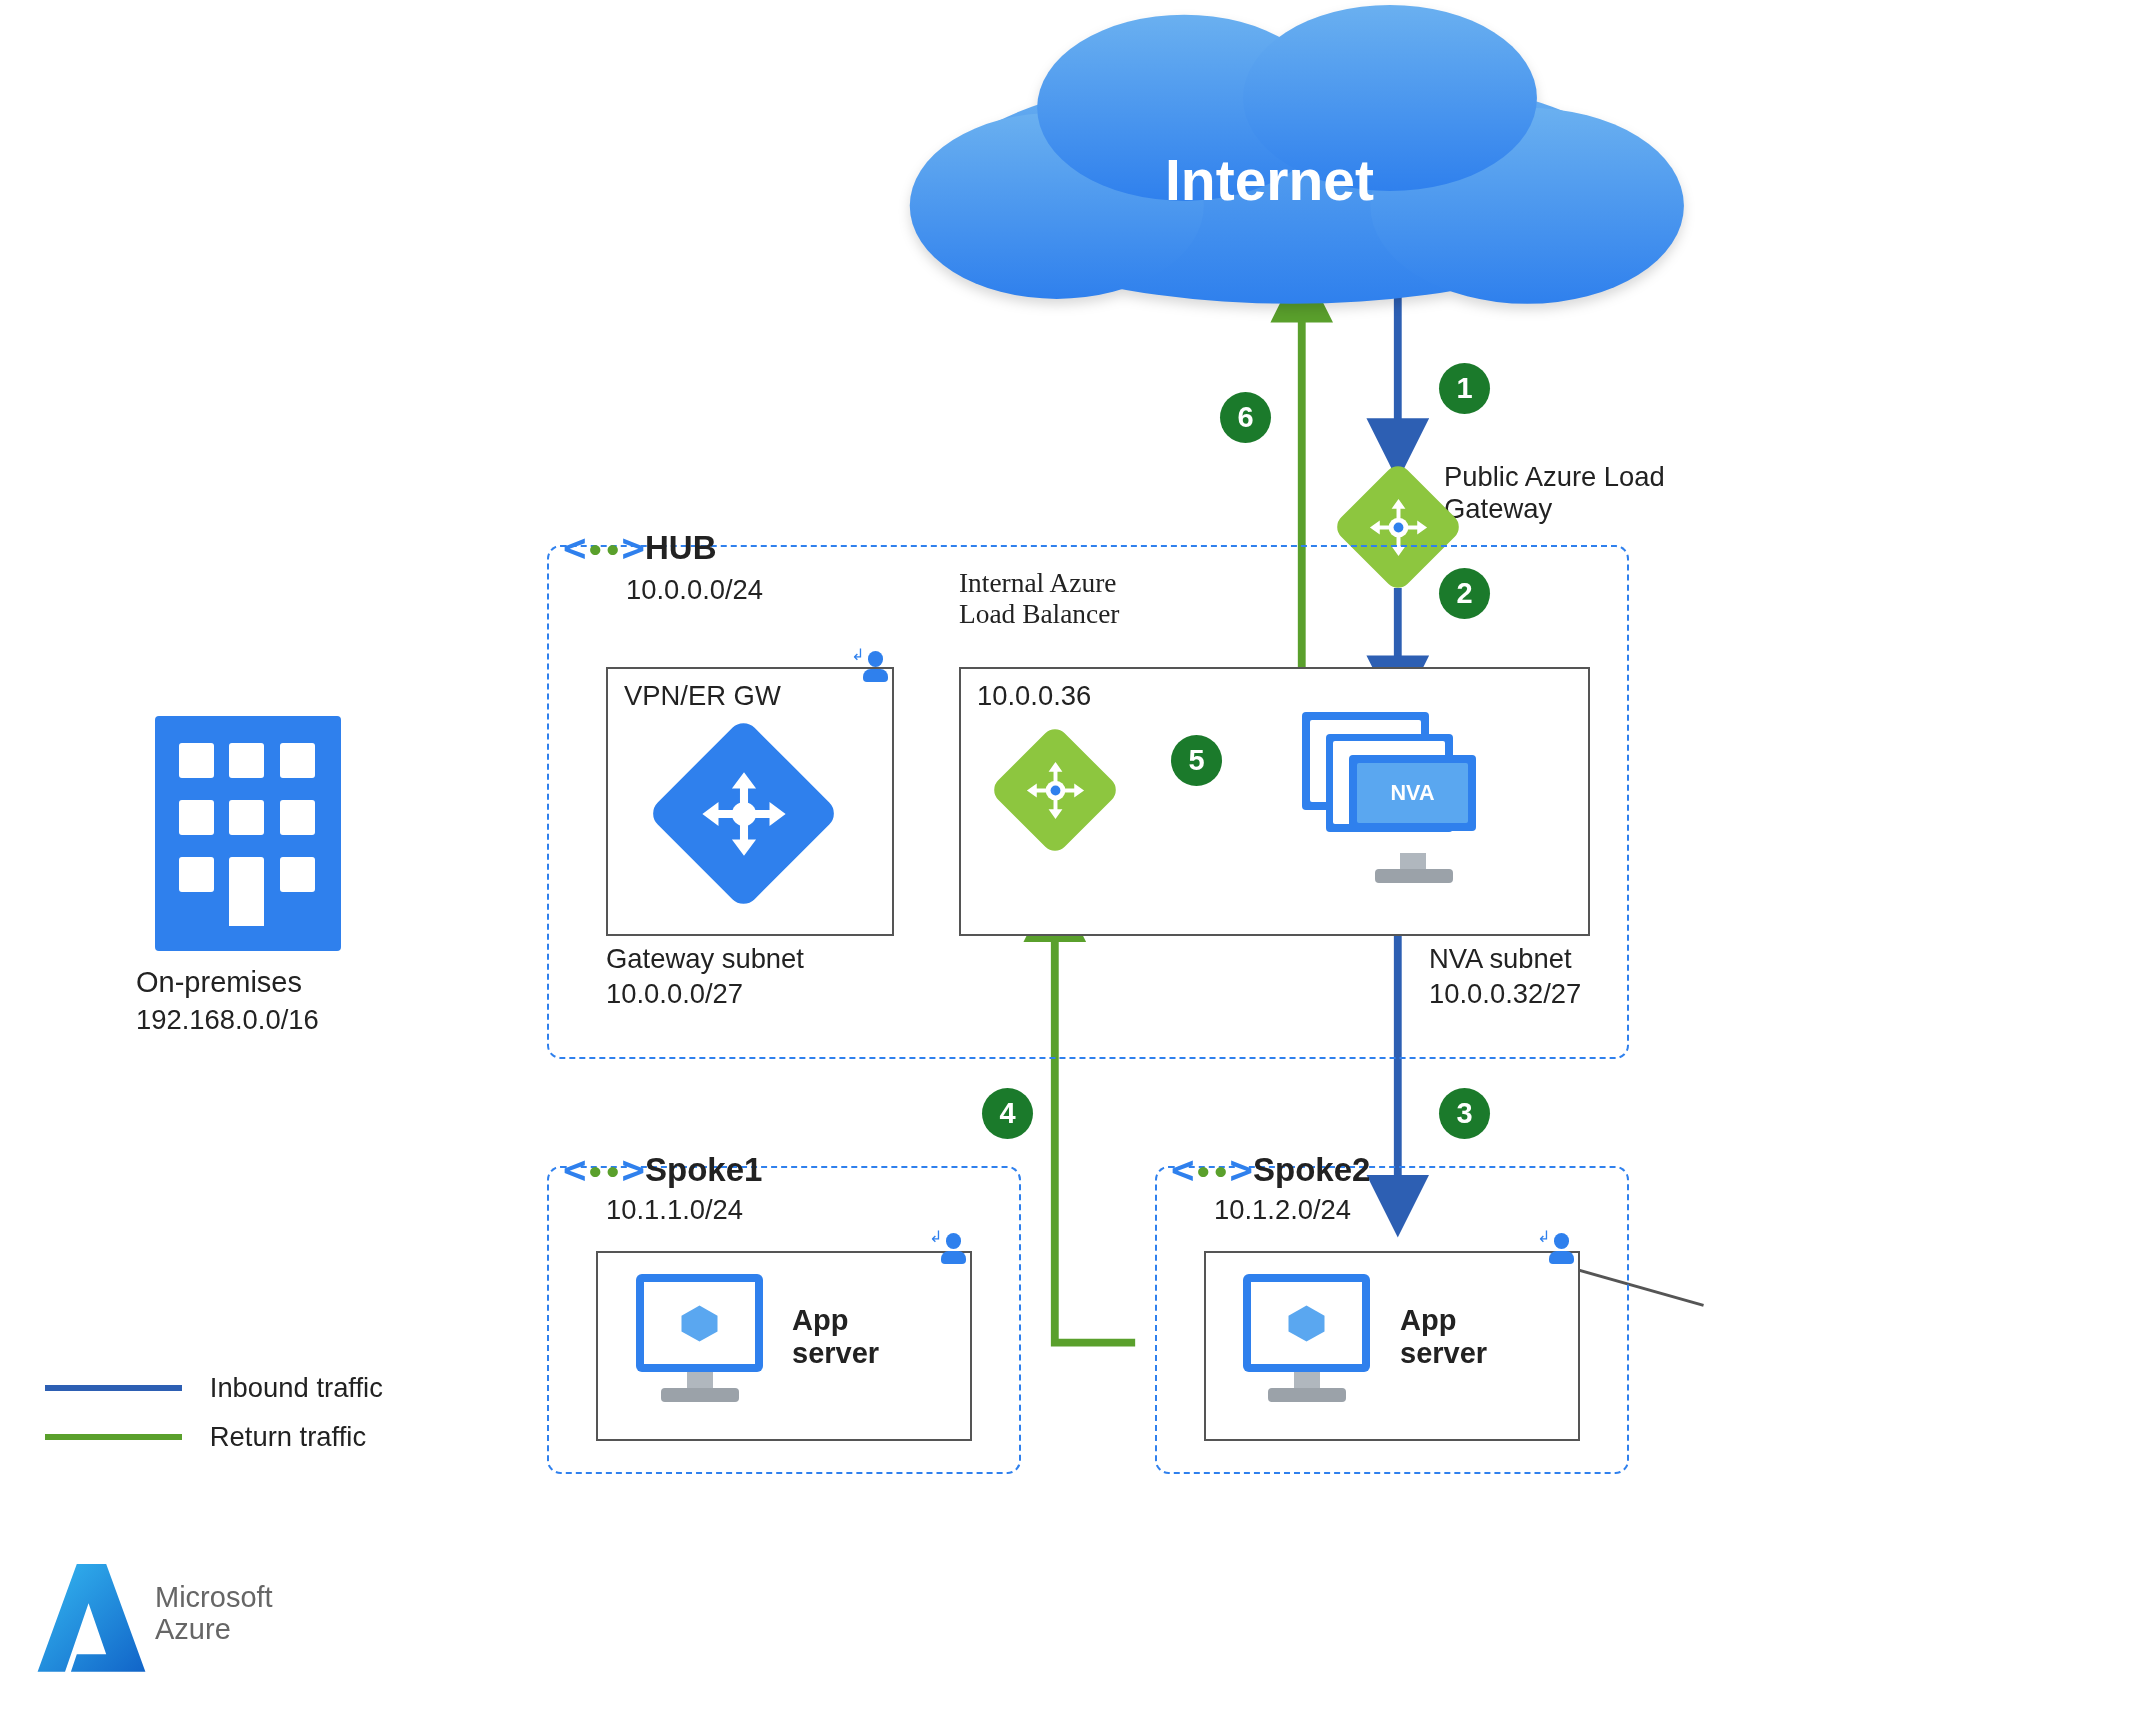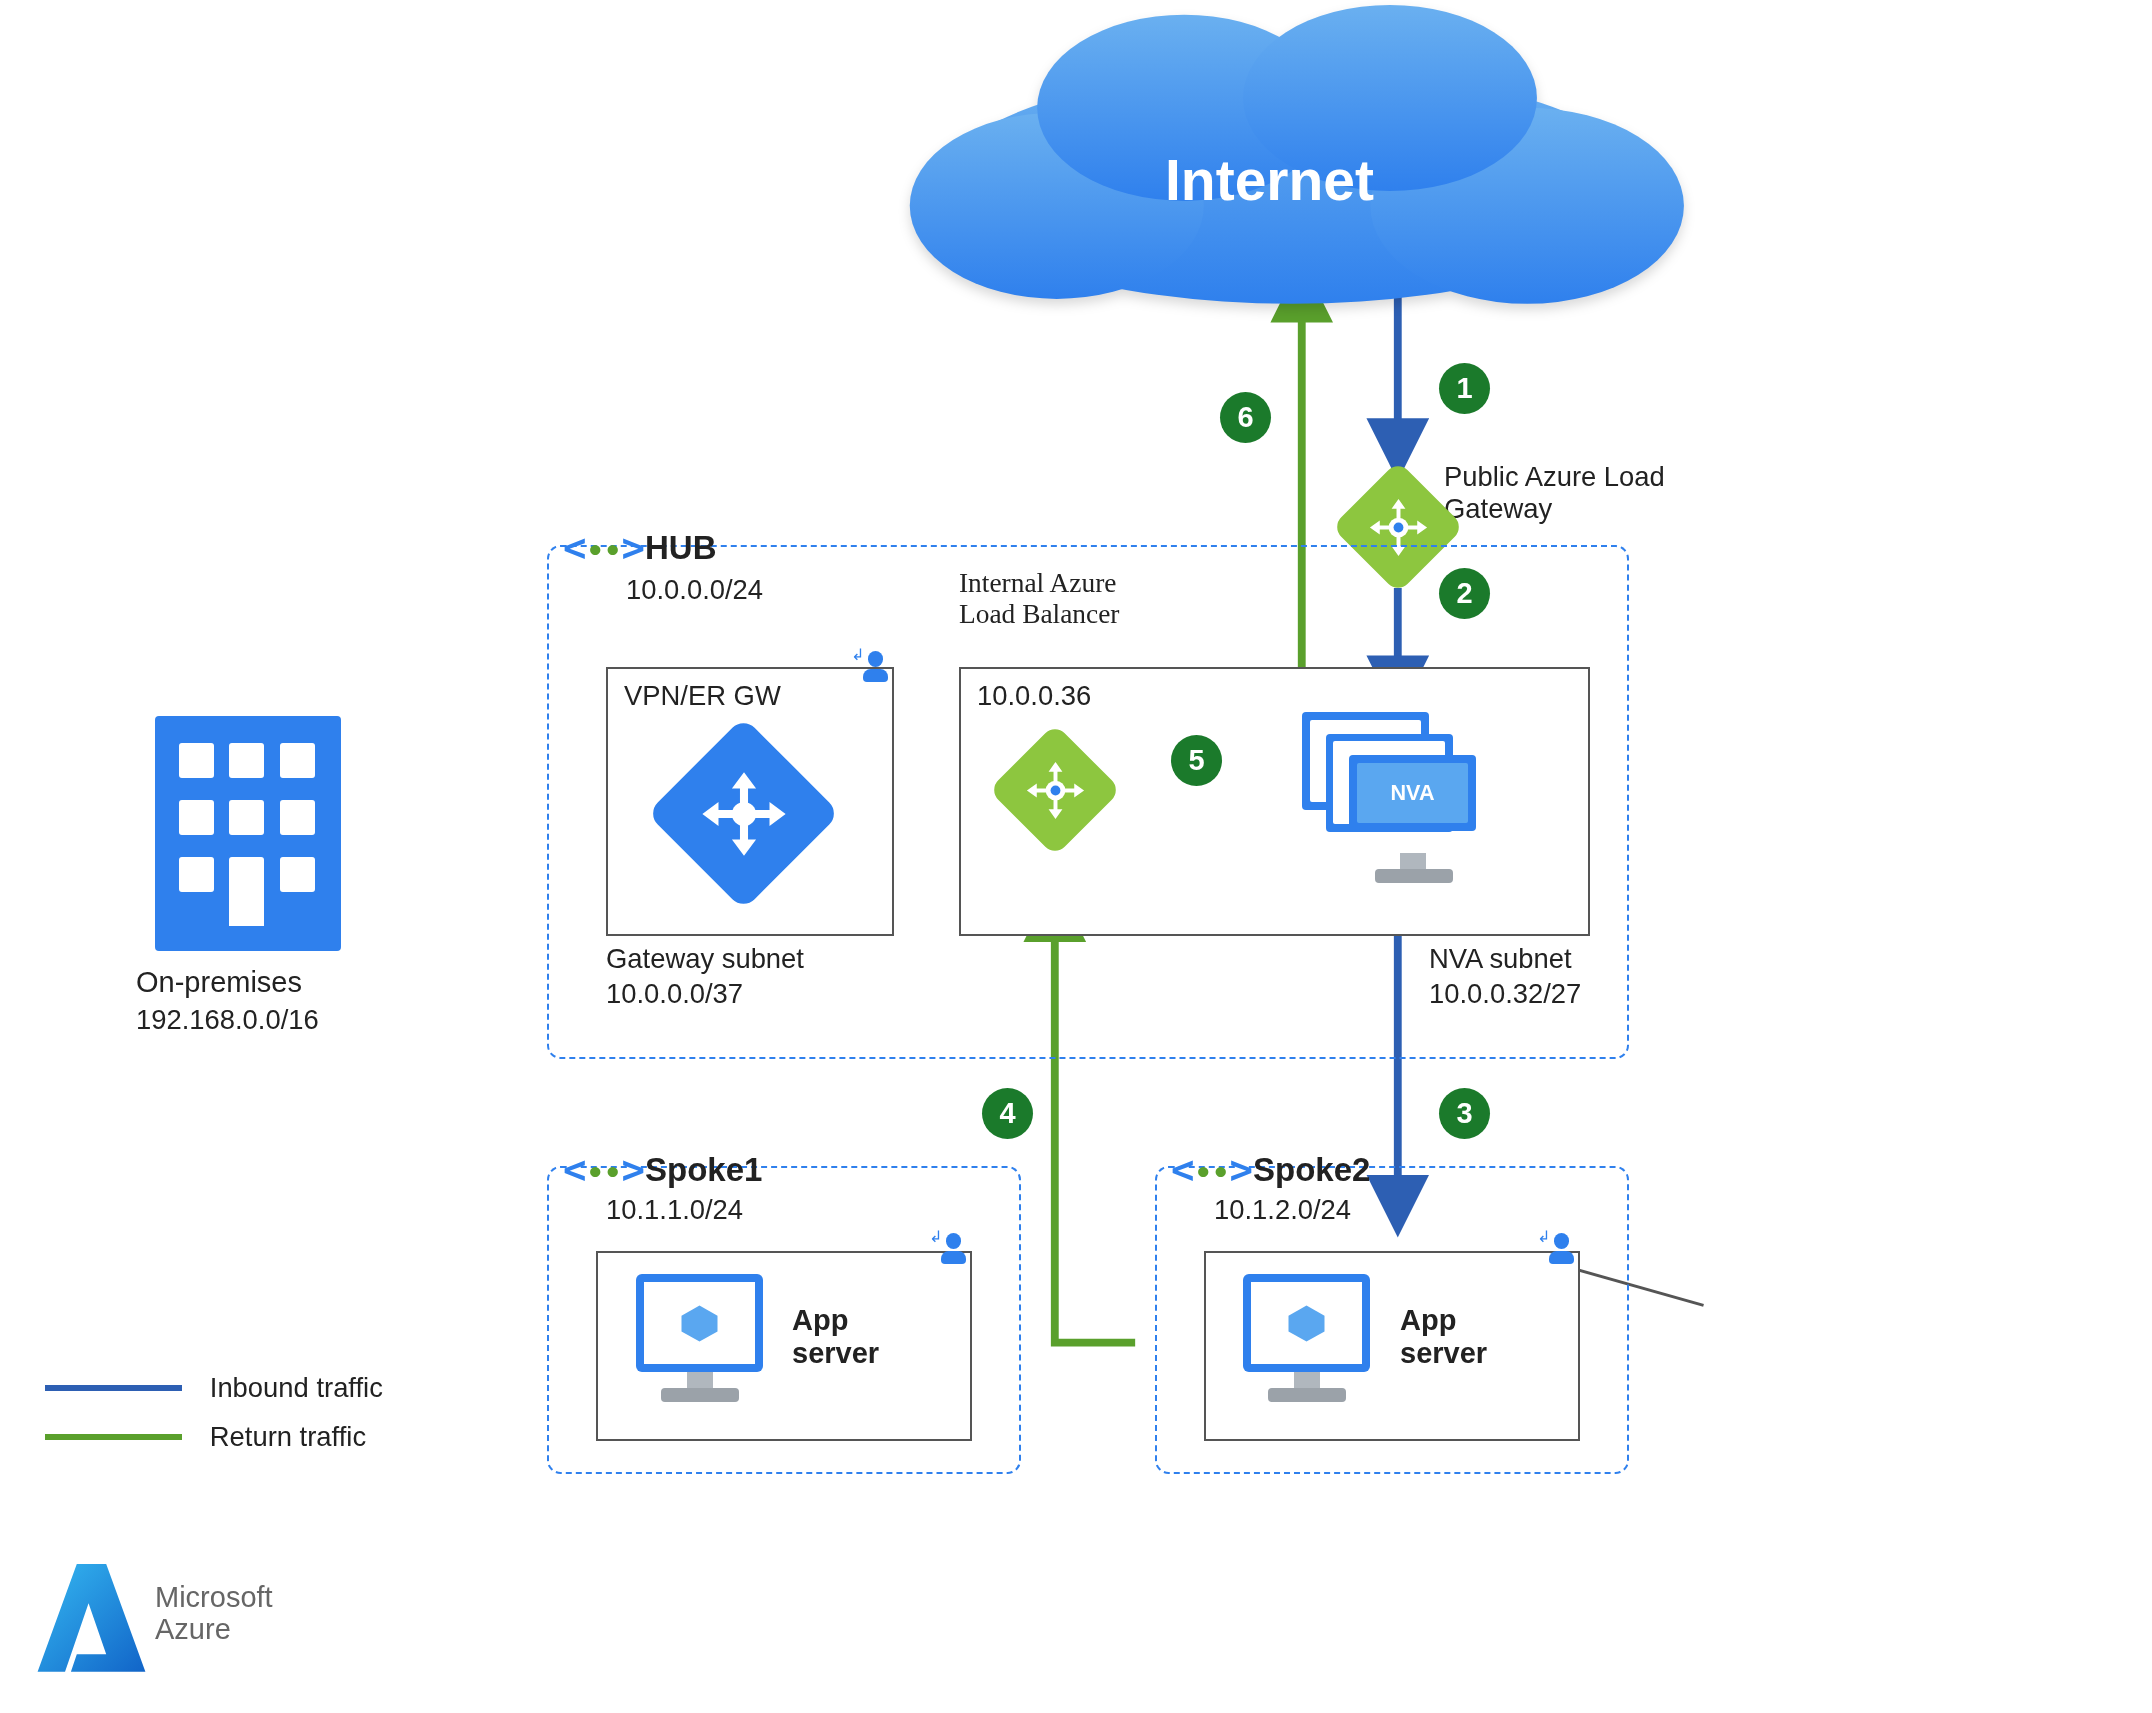--- a/index.html
+++ b/index.html
@@ -196,21 +196,21 @@
           <circle cx="35" cy="35" r="9" fill="#fff"></circle>
           <path d="M35 4 L44 16 L38 16 L38 27 L32 27 L32 16 L26 16 Z" fill="#fff"></path>
           <path d="M35 66 L26 54 L32 54 L32 43 L38 43 L38 54 L44 54 Z" fill="#fff"></path>
           <path d="M4 35 L16 26 L16 32 L27 32 L27 38 L16 38 L16 44 Z" fill="#fff"></path>
           <path d="M66 35 L54 44 L54 38 L43 38 L43 32 L54 32 L54 26 Z" fill="#fff"></path>
         </svg>
       </div>
     </div>
   </div>
   <div class="abs label" style="left:588px; top:943px;">Gateway subnet</div>
-  <div class="abs label" style="left:588px; top:978px;">10.0.0.0/37</div>
+  <div class="abs label" style="left:588px; top:978px;">10.0.0.0/27</div>
 
   <div class="abs solidbox" style="left:941px; top:667px; width:627px; height:265px;"></div>
   <div class="abs label" style="left:959px; top:680px;">10.0.0.36</div>
 
   <div class="abs lb lb-outer" style="left:990px; top:743px; width:94px; height:94px;">
     <div class="lb-inner-wrap">
       <svg width="69" height="69" viewBox="0 0 70 70">
         <circle cx="35" cy="35" r="10" fill="#fff"></circle>
         <circle cx="35" cy="35" r="5" fill="#2F80ED"></circle>
         <path d="M35 6 L42 16 L37 16 L37 26 L33 26 L33 16 L28 16 Z" fill="#fff"></path>

